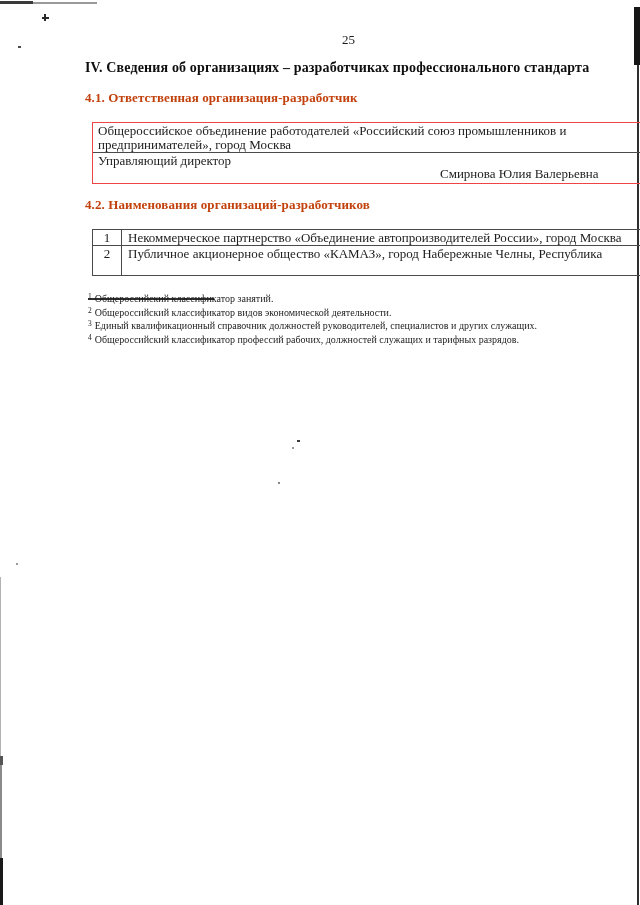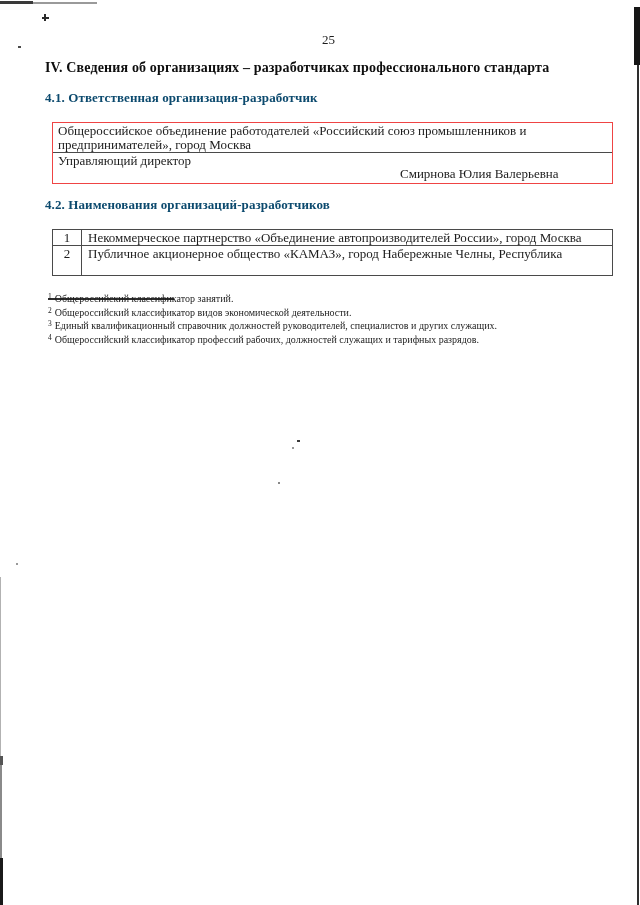--- a/index.html
+++ b/index.html
@@ -1,28 +1,28 @@
 <!DOCTYPE html>
 <html><head>
 <meta charset="utf-8">
 <style>
   html,body{margin:0;padding:0;}
   body{
     width:640px;height:905px;position:relative;background:#ffffff;
     font-family:"Liberation Serif", serif;color:#1c1c1c;overflow:hidden;
   }
-  .abs{position:absolute;}
+  .abs{position:absolute;margin-left:40px;}
 
   
   #page-number{top:32px;left:45px;right:28px;text-align:center;font-size:13px;}
   #main-heading{
     top:60px;left:45px;right:28px;text-align:left;
     font-size:14px;font-weight:bold;white-space:nowrap;color:#0e0e0e;letter-spacing:.15px;
   }
-  .sec-heading{font-size:13px;font-weight:bold;color:#0c4a6e;letter-spacing:.1px;}
+  .sec-heading{font-size:13px;font-weight:bold;color:#c2410c;letter-spacing:.1px;}
   #sec-41{top:90px;left:45px;}
   #sec-42{top:197px;left:45px;}
 
   
   #table1{top:122px;left:52px;width:561px;border:1px solid #ef4444;box-sizing:border-box;}
   #table1 .row1{
     height:30px;box-sizing:border-box;border-bottom:1px solid #4a4a4a;
     padding:1px 5px 0 5px;font-size:13px;line-height:14px;
   }
   #table1 .row2{

